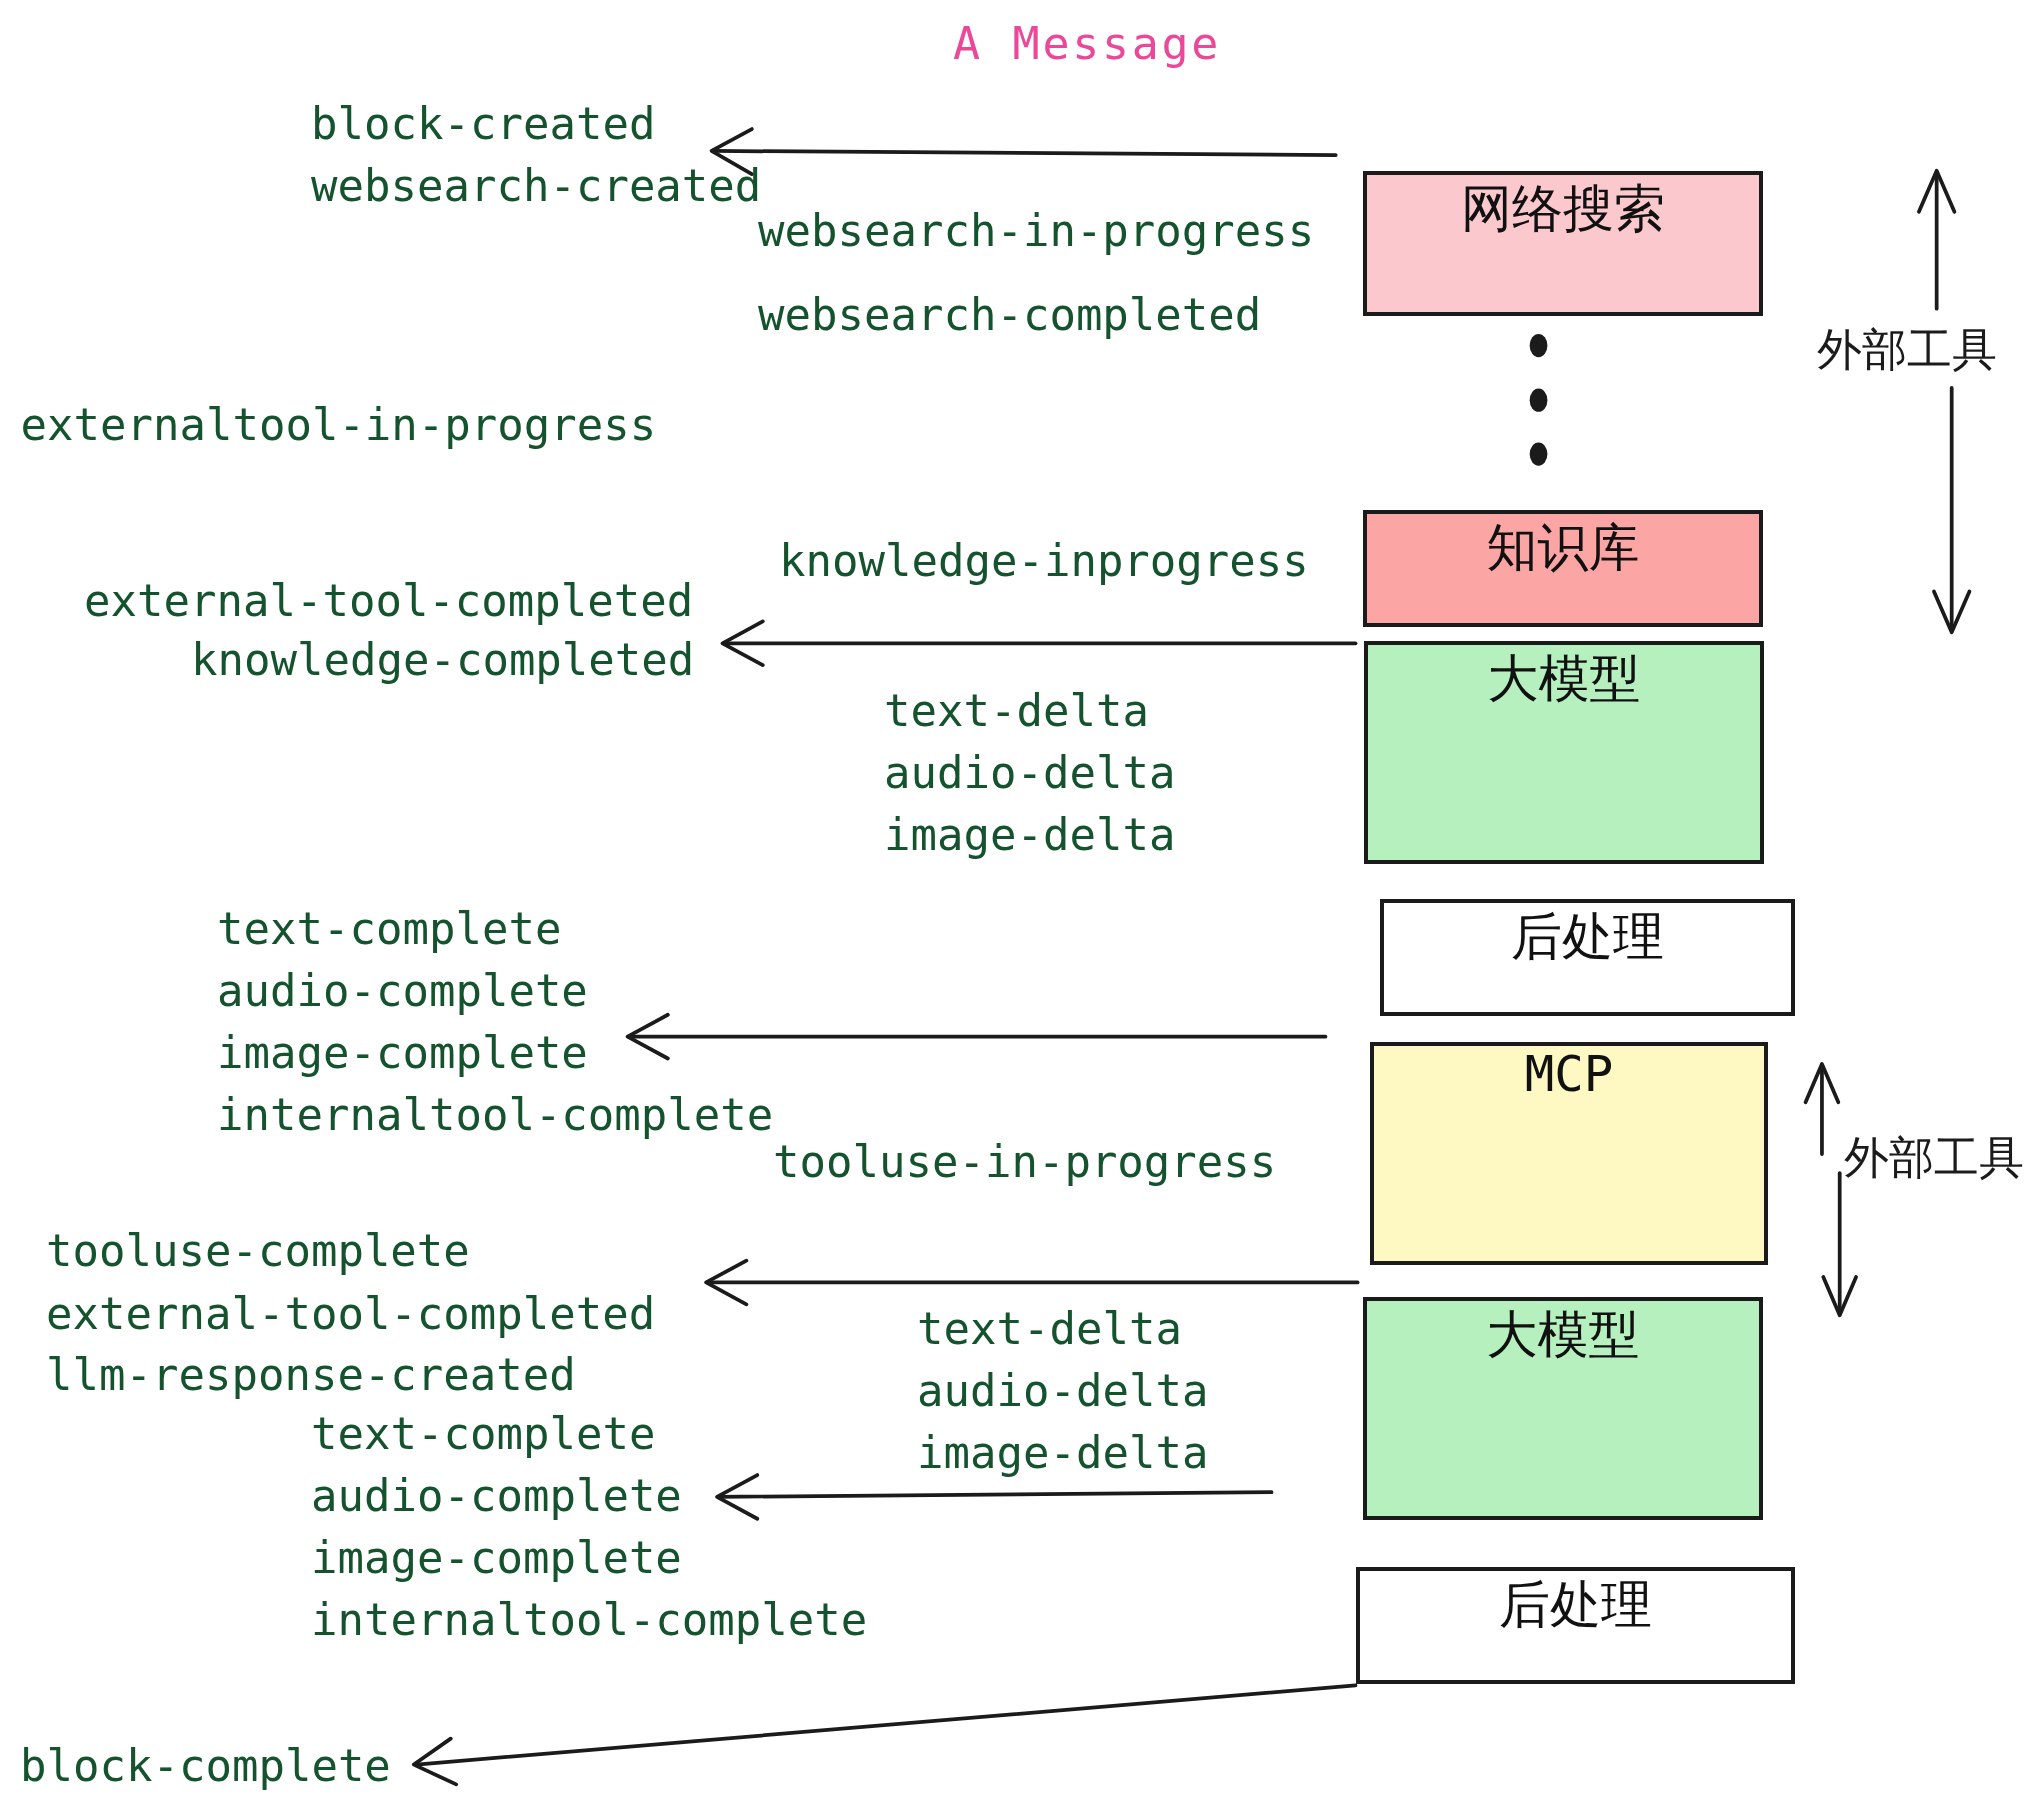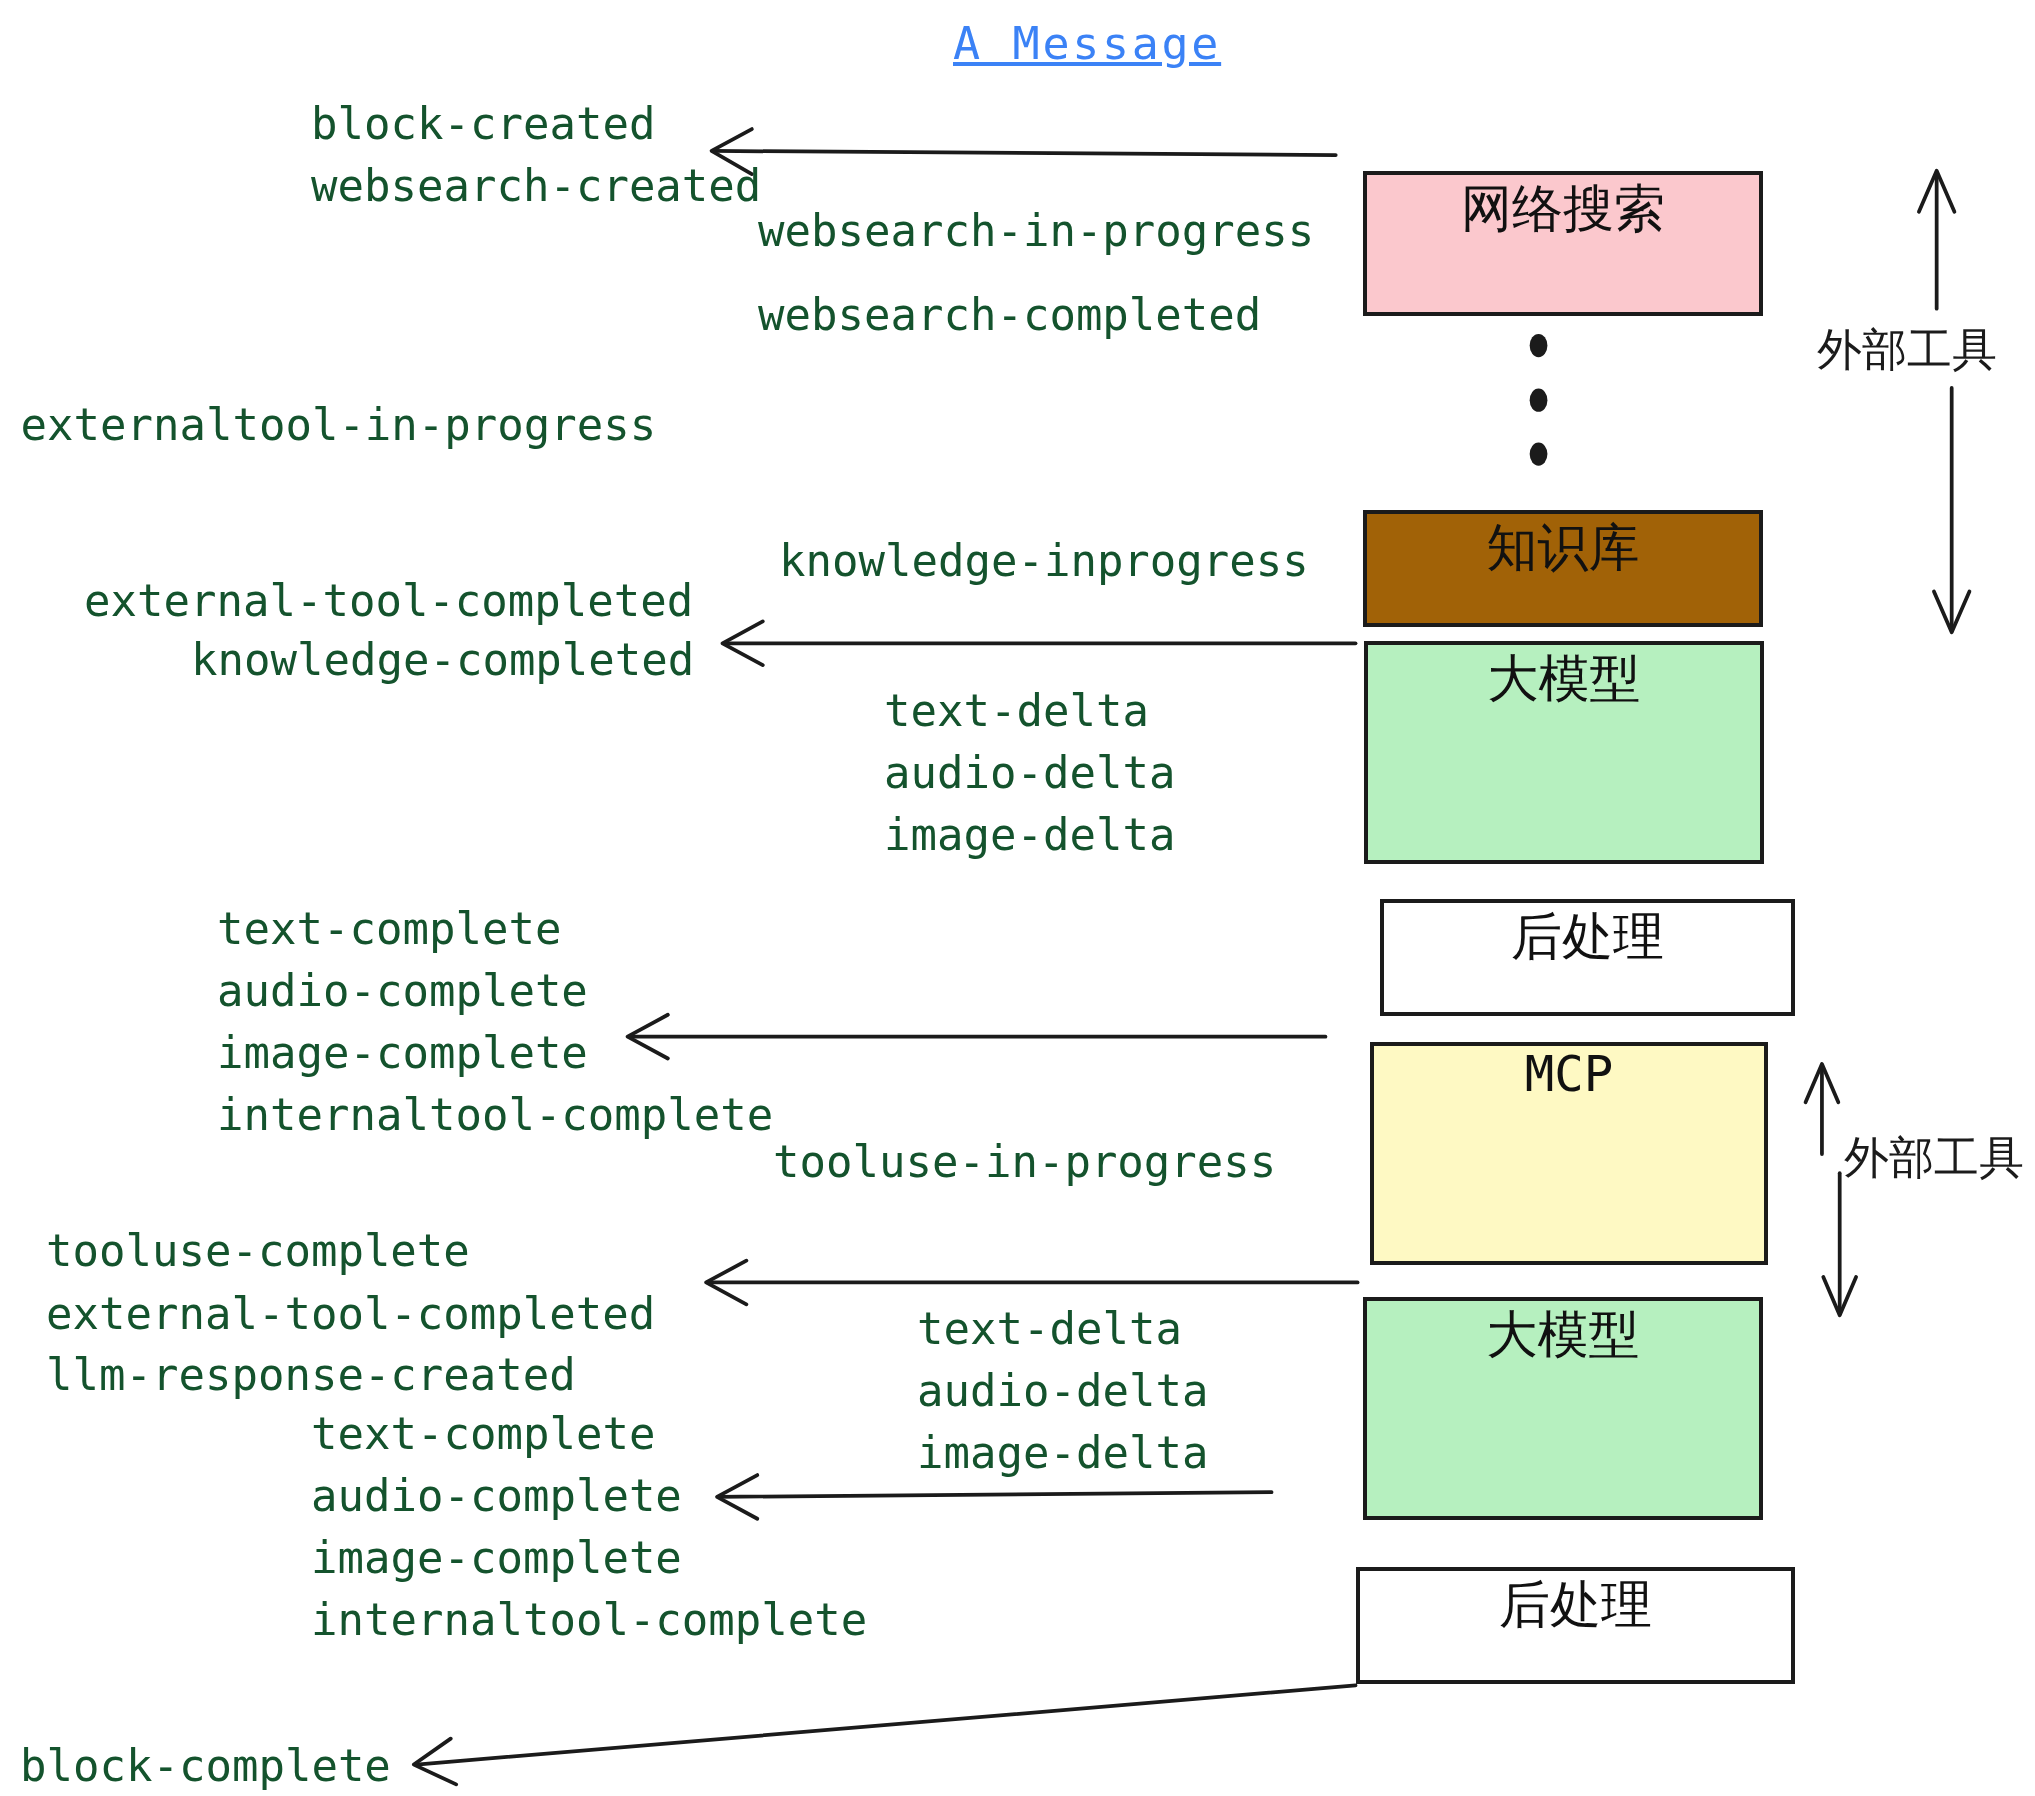--- a/index.html
+++ b/index.html
@@ -23,23 +23,22 @@
     position: absolute;
     display: flex;
     flex-direction: column;
     gap: 15.7px;
   }
   .lbl-group .lbl { position: static; }
   .title {
     position: absolute;
     font: 45px/1.1 "DejaVu Sans Mono", "Liberation Mono", monospace;
     letter-spacing: 2.7px;
-    color: #3b82f6;
+    color: #ec4899;
     white-space: nowrap;
-    text-decoration: underline;
   }
   .box {
     position: absolute;
     box-sizing: border-box;
     border: 4.1px solid #1b1b1b;
     display: flex;
     justify-content: center;
     font-family: "DejaVu Sans", "Liberation Sans", sans-serif;
     font-size: 51px;
     color: #111111;
@@ -147,21 +146,21 @@
     <div class="lbl">audio-complete</div>
     <div class="lbl">image-complete</div>
     <div class="lbl">internaltool-complete</div>
   </div>
 
   <div class="lbl" style="left:20px; top:1743px;">block-complete</div>
 
   <div class="box" style="left: 1363px; top: 171px; width: 400px; height: 145px; background-color: rgb(251, 200, 205);">
     <span>网络搜索</span>
   </div>
-  <div class="box" style="left: 1363px; top: 510px; width: 400px; height: 117px; background-color: #a16207;">
+  <div class="box" style="left: 1363px; top: 510px; width: 400px; height: 117px; background-color: #fca5a5;">
     <span>知识库</span>
   </div>
   <div class="box" style="left: 1364px; top: 641px; width: 400px; height: 223px; background-color: rgb(182, 240, 191);">
     <span>大模型</span>
   </div>
   <div class="box" style="left: 1380px; top: 899px; width: 415px; height: 117px; background-color: rgb(255, 255, 255);">
     <span>后处理</span>
   </div>
   <div class="box mono" style="left: 1370px; top: 1042px; width: 398px; height: 223px; background-color: #fef9c3;">
     <span>MCP</span>

